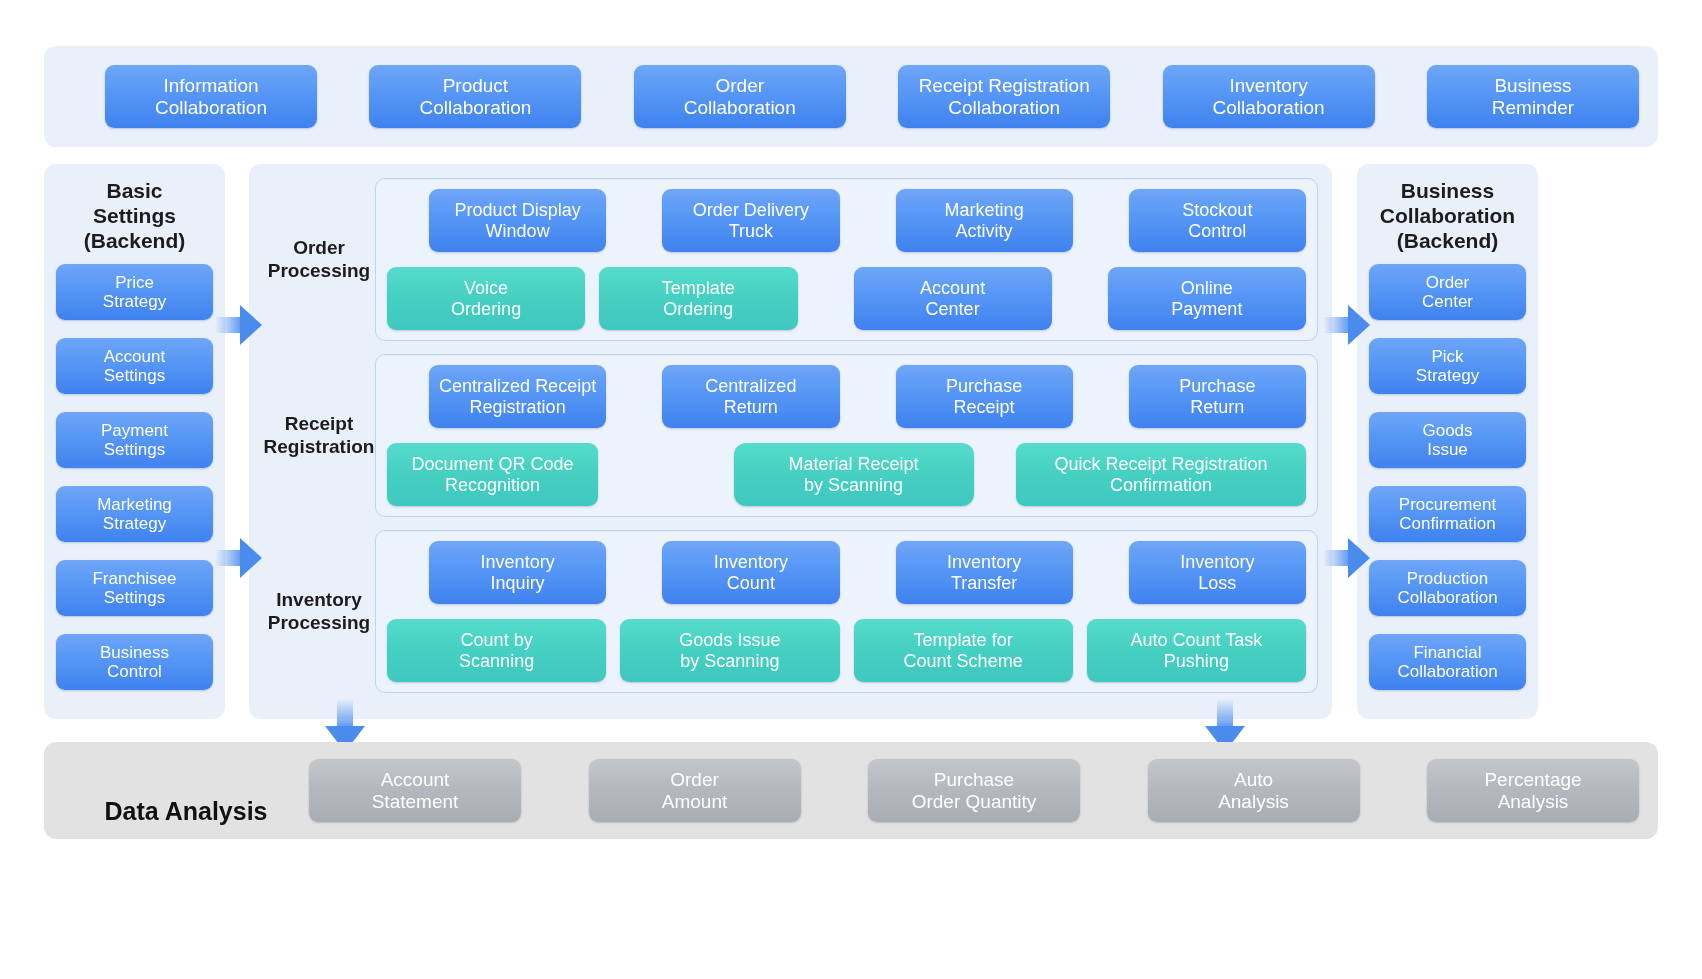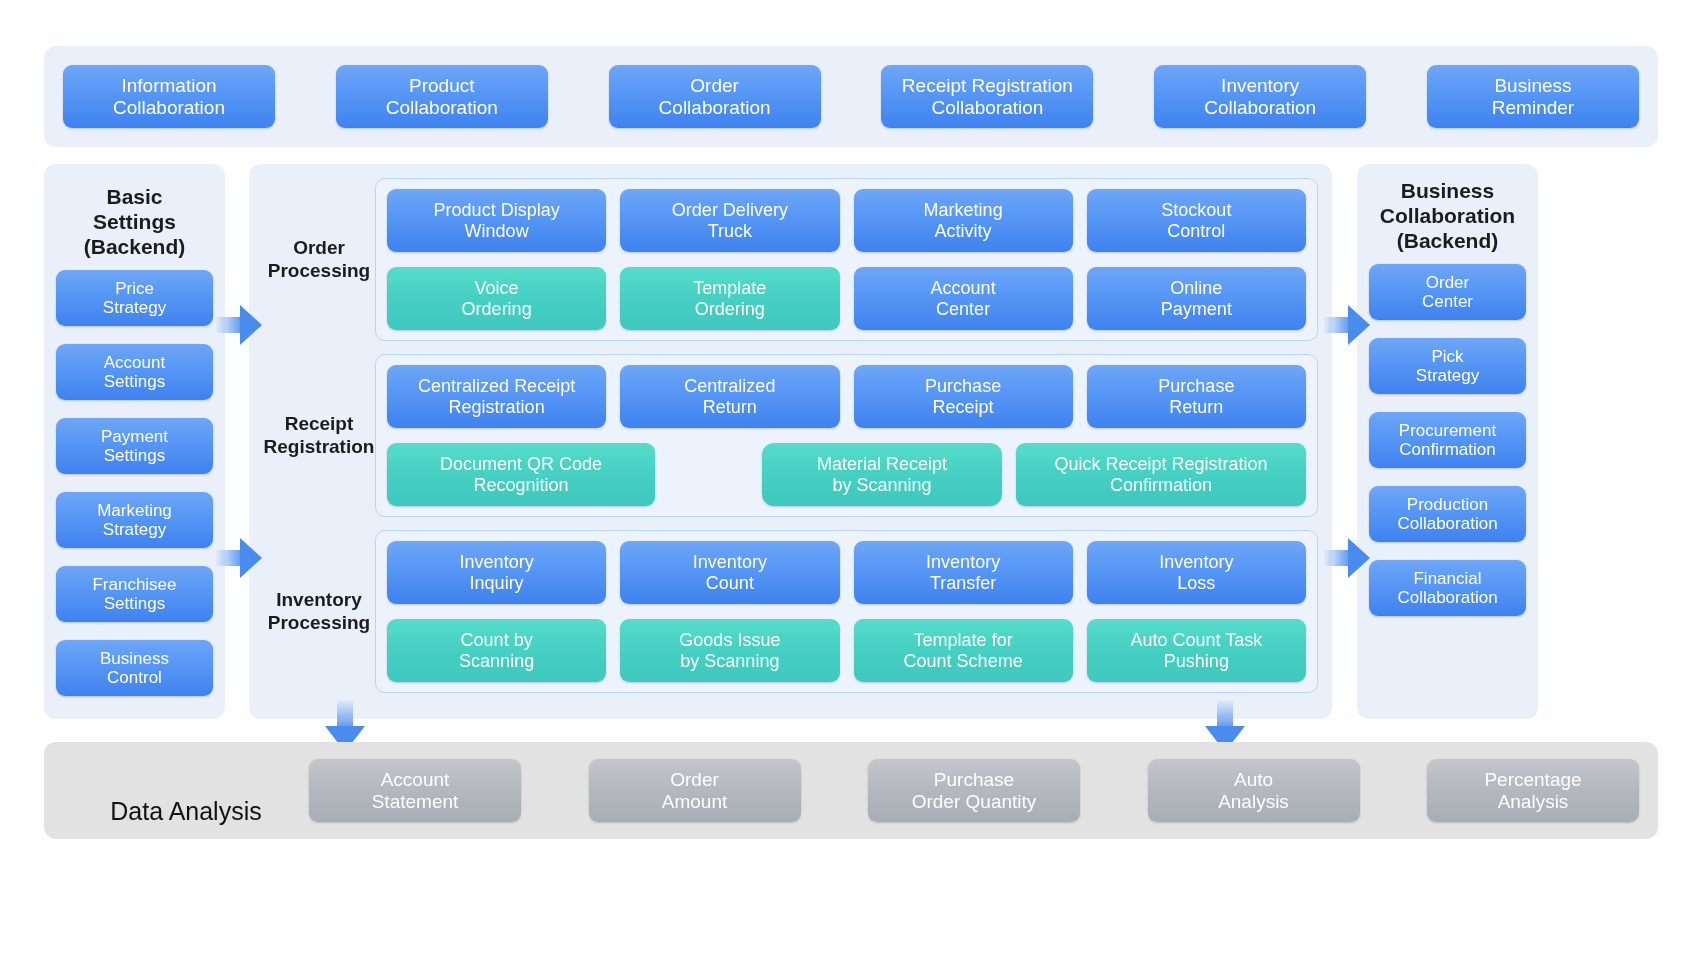--- a/index.html
+++ b/index.html
@@ -31,20 +31,21 @@
     color: #ffffff;
     border-radius: 9px;
     line-height: 1.12;
     box-sizing: border-box;
     padding: 4px 6px;
     white-space: pre-line;
     box-shadow: 0 1px 2px rgba(40,70,130,0.25);
   }
   .pill.blue {
     background: linear-gradient(180deg, #6fa6f7 0%, #5b9af6 35%, #3f82ef 100%);
+    margin-left: 42px;
   }
   .pill.teal {
     background: linear-gradient(180deg, #55dccb 0%, #47d1c3 45%, #3ec8bf 100%);
   }
   .pill.gray {
     background: linear-gradient(180deg, #c3c7cc 0%, #b4b8be 50%, #a8adb4 100%);
   }
 
   
   #topbar {
@@ -70,21 +71,21 @@
   
   #left-col {
     position: absolute;
     left: 44px;
     top: 164px;
     width: 181px;
     height: 555px;
     background: #e9f0fa;
     border-radius: 12px;
     box-sizing: border-box;
-    padding: 16px 0 0 0;
+    padding: 10px 0 0 0;
   }
   .col-title {
     text-align: center;
     font-weight: bold;
     color: #1c1c1c;
     font-size: 21px;
     line-height: 1.2;
     white-space: pre-line;
     margin: 4px 0 10px 0;
   }
@@ -170,21 +171,21 @@
   
   .receipt-teal {
     display: flex;
     gap: 0;
     justify-content: space-between;
   }
   .receipt-teal .pill {
     height: 63px;
     font-size: 18px;
   }
-  .receipt-teal .pill.w1 { width: 268px; }
+  .receipt-teal .pill.w1 { width: 211px; }
   .receipt-teal .pill.w2 { width: 240px; margin-left: 93px; border-radius: 12px; }
   .receipt-teal .pill.w3 { width: 290px; }
 
   
   .order-teal .pill.t { flex: 1; }
 
   
   #bottom-bar {
     position: absolute;
     left: 44px;
@@ -192,21 +193,21 @@
     width: 1614px;
     height: 97px;
     background: #e2e2e2;
     border-radius: 12px;
     display: flex;
     align-items: center;
     box-sizing: border-box;
     padding: 0 19px;
   }
   #bottom-title {
-    font-weight: normal;
+    font-weight: bold;
     font-size: 25px;
     color: #111;
     width: 246px;
     flex: 0 0 246px;
     text-align: center;
     margin-top: 42px;
   }
   #bottom-items {
     flex: 1;
     display: flex;
@@ -380,20 +381,22 @@
   </div>
 
   <div id="right-col">
     <div class="col-title">Business
 Collaboration
 (Backend)</div>
     <div class="pill blue">Order
 Center</div>
     <div class="pill blue">Pick
 Strategy</div>
+    <div class="pill blue">Goods
+Issue</div>
     <div class="pill blue">Procurement
 Confirmation</div>
     <div class="pill blue">Production
 Collaboration</div>
     <div class="pill blue">Financial
 Collaboration</div>
   </div>
 
   <div class="arrow-right" style="left:216px; top:305px;">
     <div class="shaft"></div>

